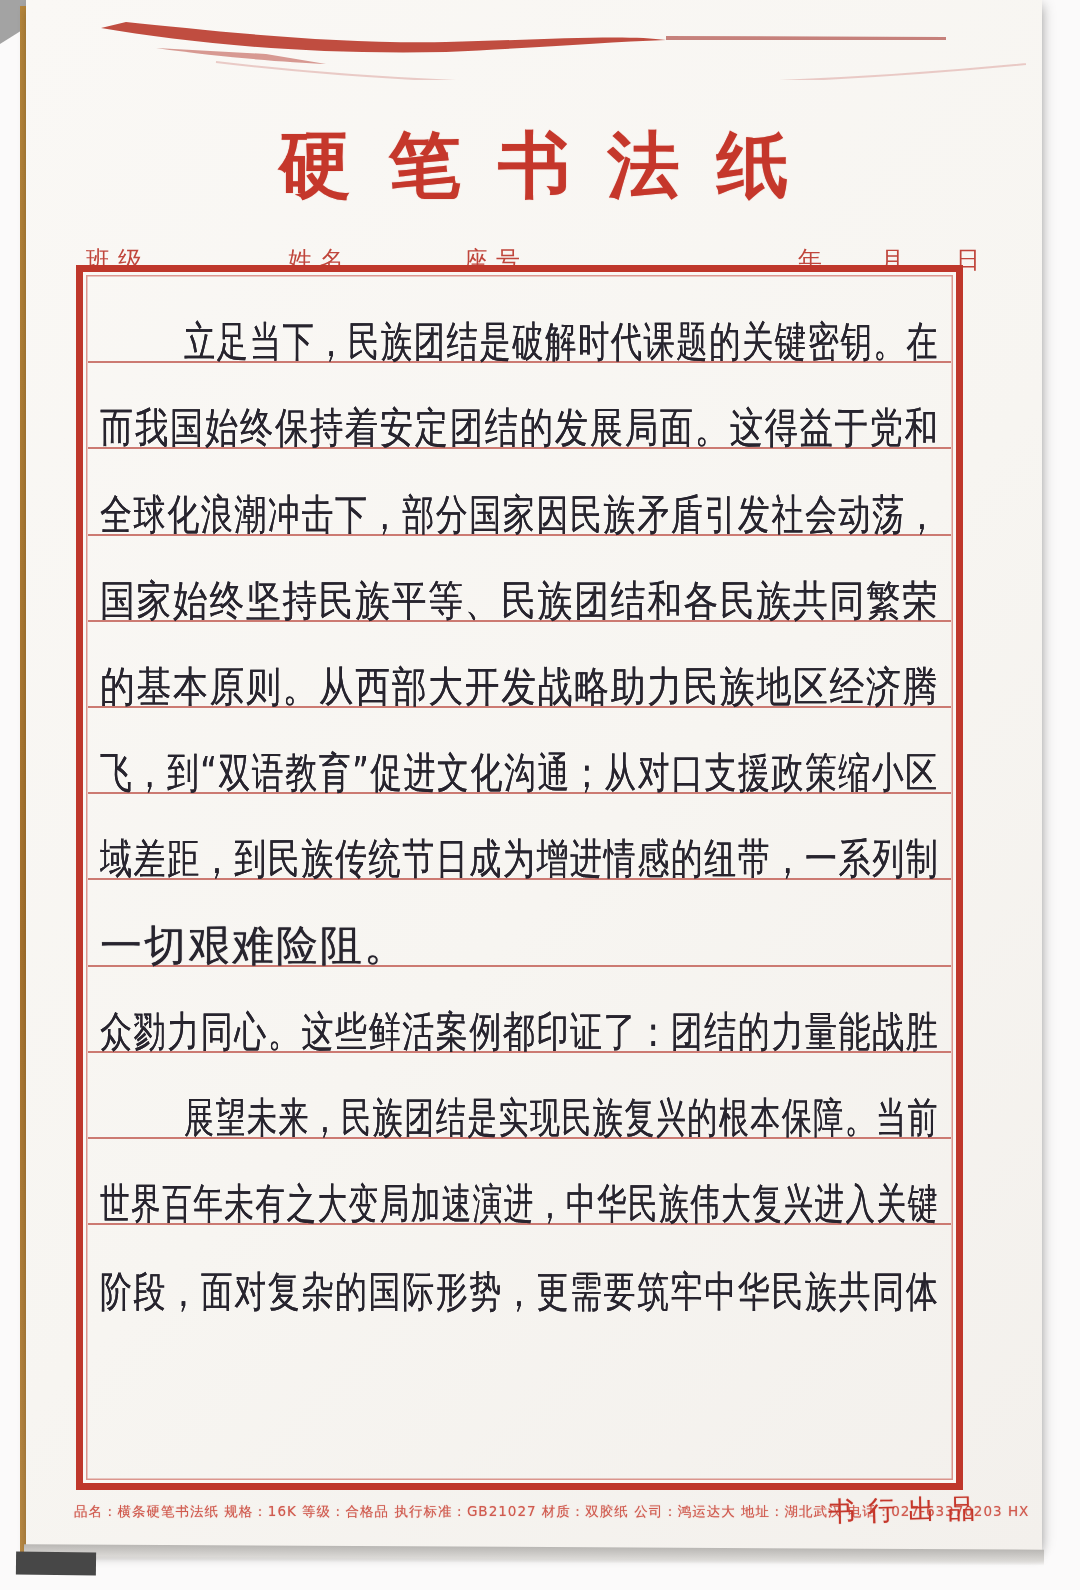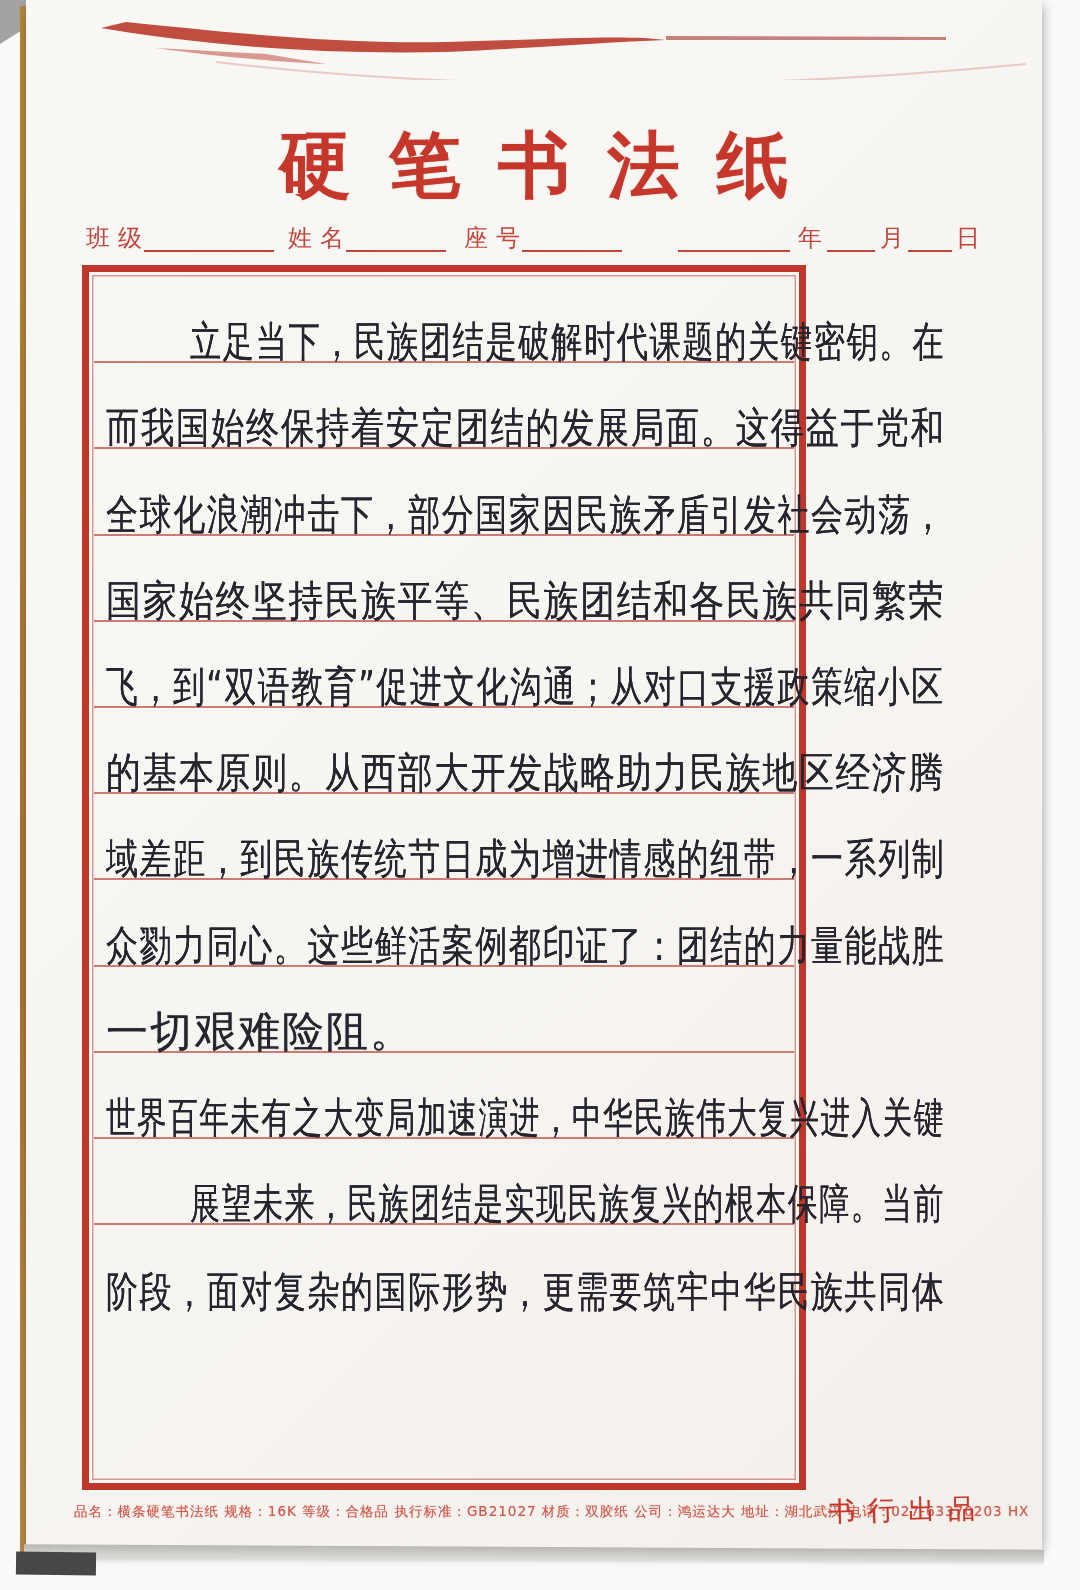--- a/index.html
+++ b/index.html
@@ -38,28 +38,28 @@
   
   .sheet-title{
     position:absolute;left:0;top:118px;width:100%;
     text-align:center;
     font-family:"Liberation Serif","DejaVu Serif",serif;
     font-weight:bold;font-size:72px;color:#c5372b;
     letter-spacing:.52em;text-indent:.52em;
     text-shadow:0 0 1px rgba(197,55,43,.55);
   }
   
-  .fillin{position:absolute;height:44px;top:214px;left:0;width:100%;
+  .fillin{position:absolute;height:44px;top:236px;left:0;width:100%;
     font-family:"Liberation Serif","DejaVu Serif",serif;
     color:#c0463c;font-size:24px;padding-left:12px;}
   .fillin .lbl{position:absolute;bottom:4px;letter-spacing:8px;white-space:nowrap;}
   .fillin .rule{position:absolute;bottom:6px;border-bottom:2px solid #c0463c;}
   
   .frame{
-    position:absolute;left:56px;top:265px;width:724px;height:1225px;
+    position:absolute;left:50px;top:265px;width:887px;height:1225px;
     border:7px solid #bf372b;box-sizing:border-box;
     box-shadow:inset 0 0 0 3px rgba(250,248,245,1), inset 0 0 0 4.5px rgba(191,55,43,.5);
   }
   .rows{position:absolute;left:5px;top:5px;right:5px;bottom:5px;}
   .row{
     position:relative;height:86.2px;box-sizing:border-box;
     border-bottom:2px solid #cc7a72;
   }
   .row:last-child{border-bottom:none;text-align:right;}
   .hw{
@@ -124,39 +124,39 @@
       <div class="row">
           <span class="hw" style="transform: scaleX(0.795);">而我国始终保持着安定团结的发展局面。这得益于党和</span>
         </div>
       <div class="row">
           <span class="hw" style="transform: scaleX(0.763);">全球化浪潮冲击下，部分国家因民族矛盾引发社会动荡，</span>
         </div>
       <div class="row">
           <span class="hw" style="transform: scaleX(0.829);">国家始终坚持民族平等、民族团结和各民族共同繁荣</span>
         </div>
       <div class="row">
-          <span class="hw" style="transform: scaleX(0.76);">飞，到“双语教育”促进文化沟通；从对口支援政策缩小区</span>
+          <span class="hw" style="transform: scaleX(0.829);">的基本原则。从西部大开发战略助力民族地区经济腾</span>
         </div>
       <div class="row">
-          <span class="hw" style="transform: scaleX(0.829);">的基本原则。从西部大开发战略助力民族地区经济腾</span>
+          <span class="hw" style="transform: scaleX(0.76);">飞，到“双语教育”促进文化沟通；从对口支援政策缩小区</span>
         </div>
       <div class="row">
           <span class="hw" style="transform: scaleX(0.763);">域差距，到民族传统节日成为增进情感的纽带，一系列制</span>
         </div>
       <div class="row">
-          <span class="hw" style="transform: scaleX(0.763);">众勠力同心。这些鲜活案例都印证了：团结的力量能战胜</span>
-        </div>
-      <div class="row">
           <span class="hw">一切艰难险阻。</span>
         </div>
       <div class="row">
-          <span class="hw" style="transform: scaleX(0.706);">世界百年未有之大变局加速演进，中华民族伟大复兴进入关键</span>
+          <span class="hw" style="transform: scaleX(0.763);">众勠力同心。这些鲜活案例都印证了：团结的力量能战胜</span>
         </div>
       <div class="row indent">
           <span class="hw" style="transform: scaleX(0.715);">展望未来，民族团结是实现民族复兴的根本保障。当前</span>
+        </div>
+      <div class="row">
+          <span class="hw" style="transform: scaleX(0.706);">世界百年未有之大变局加速演进，中华民族伟大复兴进入关键</span>
         </div>
       <div class="row">
           <span class="hw" style="transform: scaleX(0.763);">阶段，面对复杂的国际形势，更需要筑牢中华民族共同体</span>
         </div>
     </div>
   </div>
 
   <div class="footer-info">品名：横条硬笔书法纸  规格：16K  等级：合格品  执行标准：GB21027  材质：双胶纸  公司：鸿运达大  地址：湖北武汉  电话：027-63370203  HX</div>
   <div class="footer-brand">书行出品</div>
 </div>

